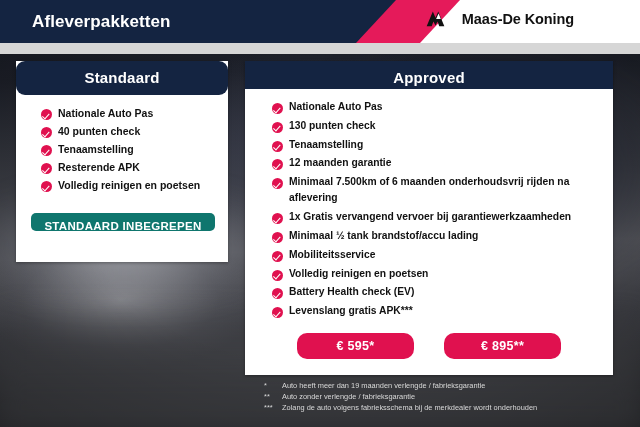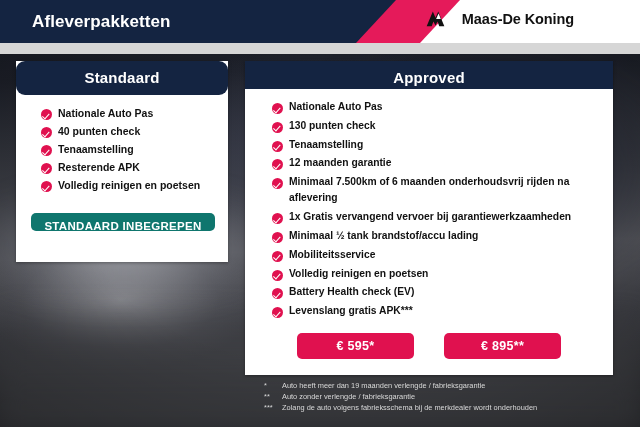--- a/index.html
+++ b/index.html
@@ -220,21 +220,21 @@
     left: 0; bottom: 16px;
     width: 368px;
     display: flex;
     justify-content: center;
     gap: 30px;
   }
   .price-btn {
     width: 117px; height: 26px;
     background: #e0114f;
     border: none;
-    border-radius: 5px;
+    border-radius: 10px;
     color: #ffffff;
     font-family: "Liberation Sans", sans-serif;
     font-size: 12.5px;
     font-weight: bold;
     letter-spacing: 0.3px;
     line-height: 26px;
     text-align: center;
     padding: 0;
     cursor: pointer;
   }

